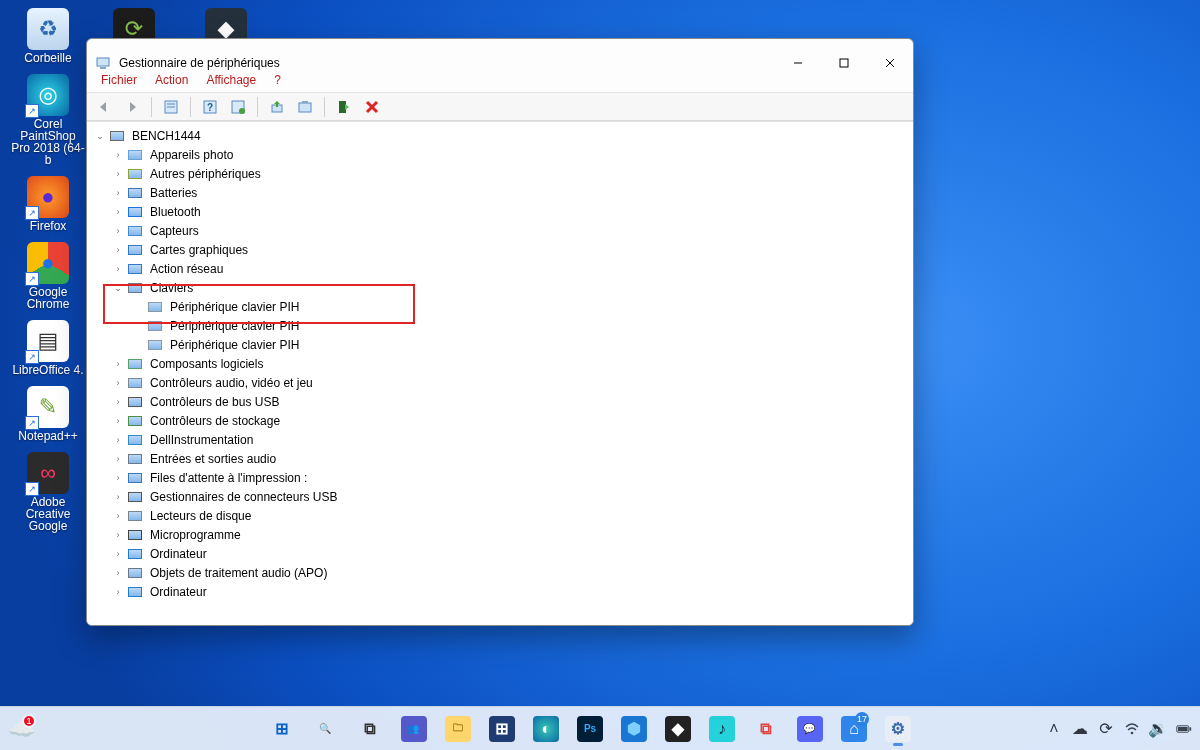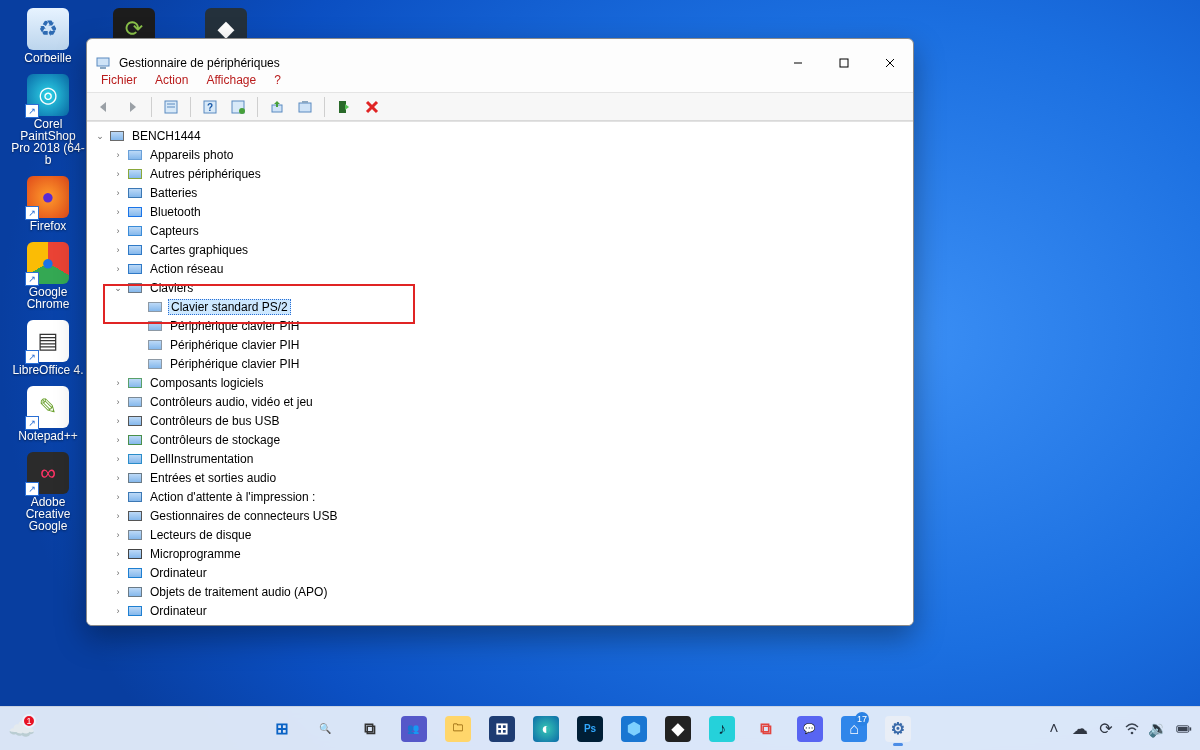--- a/index.html
+++ b/index.html
@@ -299,29 +299,20 @@
                 </li>
                 <li>
                   <div class="row lvl1">
                     <span class="expander">⌄</span>
                     <span class="node-icon">
                       <span class="mini-rect" style="border-color:#6c7a88"></span>
                     </span>
                     <span class="label">Claviers</span>
                   </div>
                   <ul>
-                    <li>
-                      <div class="row lvl2 selected">
-                        <span class="expander"></span>
-                        <span class="node-icon">
-                          <span class="mini-rect" style="border-color:#8d99a5"></span>
-                        </span>
-                        <span class="label">Clavier standard PS/2</span>
-                      </div>
-                    </li>
                     <li>
                       <div class="row lvl2">
                         <span class="expander"></span>
                         <span class="node-icon">
                           <span class="mini-rect" style="border-color:#8d99a5"></span>
                         </span>
                         <span class="label">Périphérique clavier PIH</span>
                       </div>
                     </li>
                     <li>
@@ -397,21 +388,21 @@
                     </span>
                     <span class="label">Entrées et sorties audio</span>
                   </div>
                 </li>
                 <li>
                   <div class="row lvl1">
                     <span class="expander">›</span>
                     <span class="node-icon">
                       <span class="mini-rect" style="border-color:#3c78b4"></span>
                     </span>
-                    <span class="label">Action d'attente à l'impression :</span>
+                    <span class="label">Files d'attente à l'impression :</span>
                   </div>
                 </li>
                 <li>
                   <div class="row lvl1">
                     <span class="expander">›</span>
                     <span class="node-icon">
                       <span class="mini-rect" style="border-color:#555"></span>
                     </span>
                     <span class="label">Gestionnaires de connecteurs USB</span>
                   </div>

